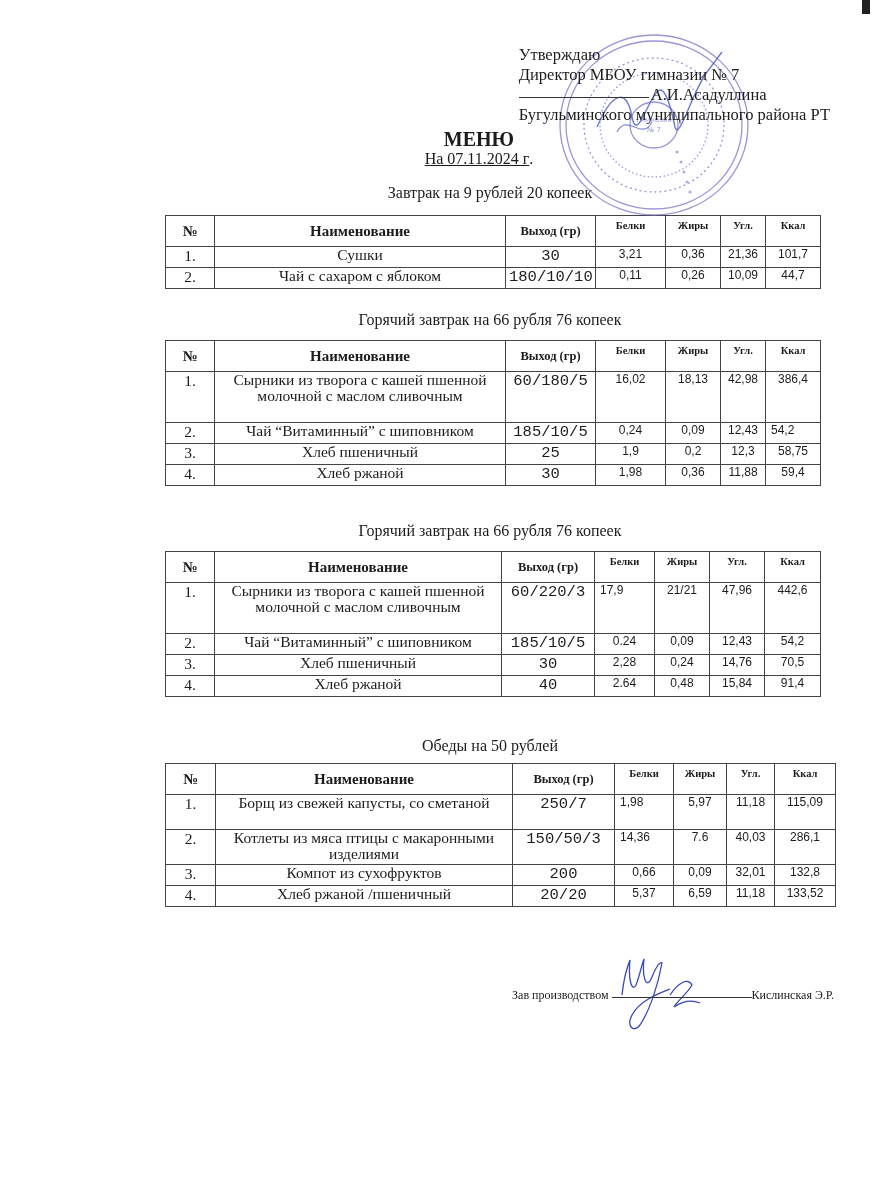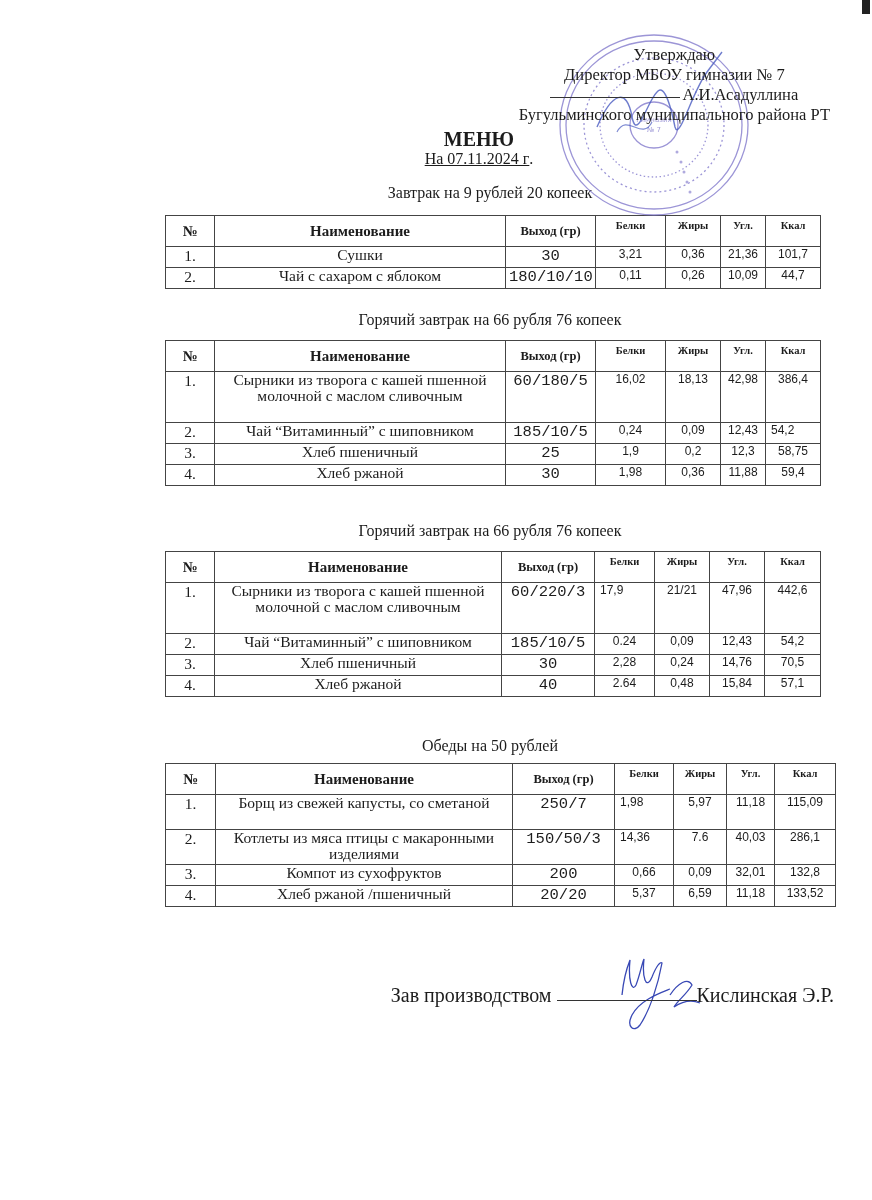--- a/index.html
+++ b/index.html
@@ -1,18 +1,18 @@
 <!DOCTYPE html>
 <html><head>
 <meta charset="utf-8">
 <style>
   html, body { margin: 0; padding: 0; background: #ffffff; }
   body { width: 872px; height: 1200px; position: relative; overflow: hidden;
          font-family: "Liberation Serif", "DejaVu Serif", serif; color: #1c1c1c; }
-  .approve { position: absolute; right: 42px; top: 45px; text-align: center;
+  .approve { position: absolute; right: 42px; top: 45px; text-align: left;
              font-size: 16.5px; line-height: 20px; z-index: 2; }
   .approve .line-sign { display: inline-block; border-bottom: 1px solid #333; width: 130px; margin-right: 2px; vertical-align: 2px; }
   .stamp { position: absolute; left: 557px; top: 32px; width: 194px; height: 186px; z-index: 1; }
   .title { position: absolute; left: 0; width: 872px; top: 128px; text-align: center; }
   .title h1 { margin: 0; font-size: 20px; font-weight: bold; line-height: 22px; padding-left: 86px; }
   .title .date { display: inline-block; margin-left: 86px; font-size: 16px; text-decoration: underline; line-height: 18px; }
   .title .date-dot { font-size: 16px; }
   .section-title { position: absolute; left: 160px; width: 660px; text-align: center;
                    font-weight: normal; font-size: 16px; line-height: 18px; }
   table.menu { position: absolute; left: 165px; border-collapse: collapse; table-layout: fixed; }
@@ -22,21 +22,21 @@
   th.h-yield { font-size: 12.5px; }
   th.h-nut { font-size: 10.5px; vertical-align: top !important; padding-top: 4px !important; }
   td.c-num { text-align: center; font-size: 15.5px; }
   td.c-name { text-align: center; font-size: 15.5px; line-height: 16px; padding-left: 5px; }
   td.c-yield { text-align: center; font-size: 15.5px; font-family: Liberation Mono, monospace; }
   td.c-nut { font-family: Liberation Sans, sans-serif; font-size: 12px; text-align: center; padding-top: 2px; }
   td.c-nut.left { text-align: left; padding-left: 5px; }
   tr.r1 td { height: 20px; }
   tr.r3 td { height: 50px; }
   tr.r2 td { height: 34px; }
-  .signatures { position: absolute; right: 38px; top: 985px; text-align: left; font-size: 20px; line-height: 20px; }
+  .signatures { position: absolute; right: 38px; top: 985px; text-align: left; font-size: 12px; line-height: 20px; }
   .sig-row { white-space: nowrap; }
   .sig-line { display: inline-block; border-bottom: 1px solid #333; vertical-align: 1px; }
   .signature-scribble { position: absolute; left: 600px; top: 955px; width: 110px; height: 80px; }
   .corner-mark { position: absolute; right: 2px; top: 0; width: 8px; height: 14px; background: #222; }
 </style>
 </head>
 <body>
 
 <div class="corner-mark"></div>
 
@@ -225,21 +225,21 @@
     <td class="c-nut">14,76</td>
     <td class="c-nut">70,5</td>
   </tr>
   <tr class="r1">
     <td class="c-num">4.</td>
     <td class="c-name">Хлеб ржаной</td>
     <td class="c-yield">40</td>
     <td class="c-nut">2.64</td>
     <td class="c-nut">0,48</td>
     <td class="c-nut">15,84</td>
-    <td class="c-nut">57,1</td>
+    <td class="c-nut">91,4</td>
   </tr>
 </tbody>
   </table>
 
 <div class="section-title" style="top:737px;">Обеды на 50 рублей</div>
 <table class="menu" style="top:763px; width:670px;">
   <colgroup>
       <col style="width:50px">
       <col style="width:297px">
       <col style="width:102px">

